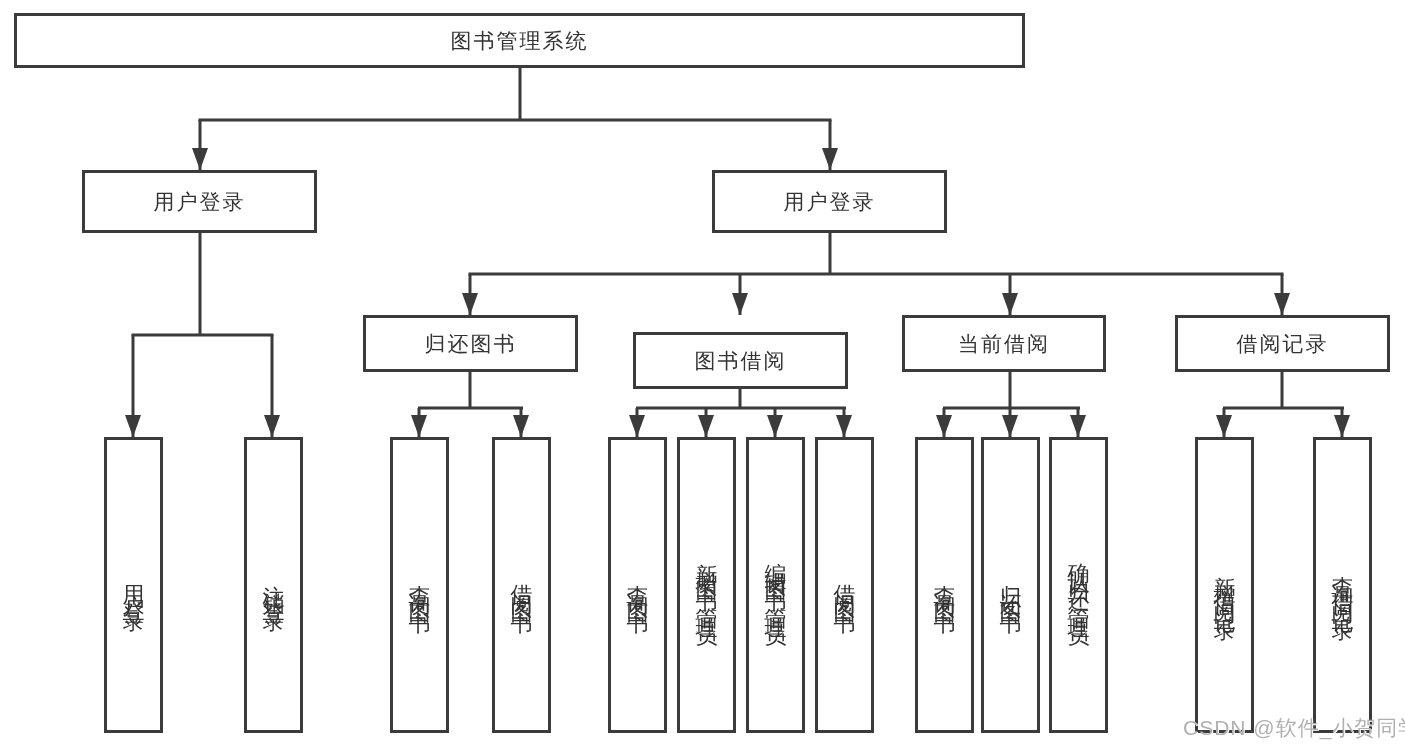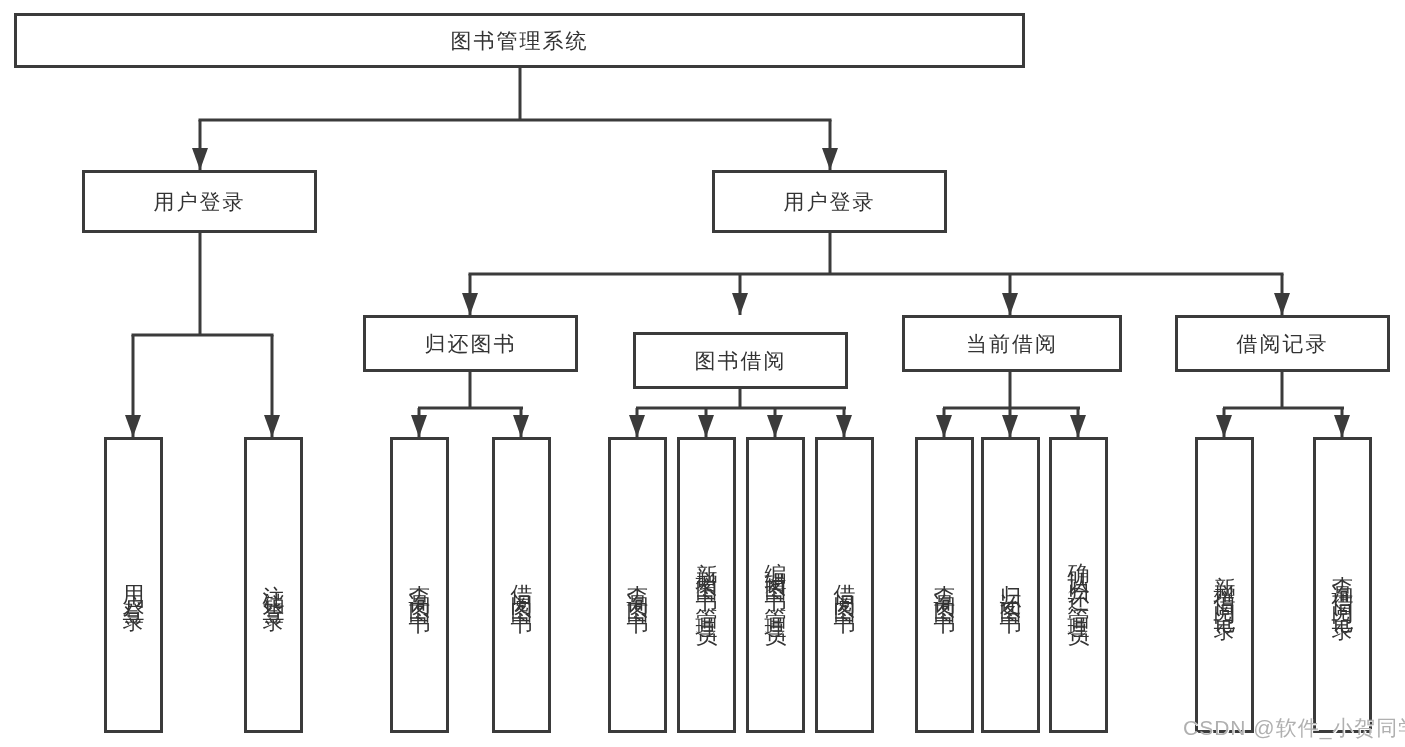--- a/index.html
+++ b/index.html
@@ -120,21 +120,21 @@
 <div class="node" style="left:712px; top:170px; width:235px; height:63px;">
   <span class="h-label">用户登录</span>
 </div>
 
 <div class="node" style="left:363px; top:315px; width:215px; height:57px;">
   <span class="h-label">归还图书</span>
 </div>
 <div class="node" style="left:633px; top:332px; width:215px; height:57px;">
   <span class="h-label">图书借阅</span>
 </div>
-<div class="node" style="left:902px; top:315px; width:220px; height:57px;">
+<div class="node" style="left:902px; top:315px; width:204px; height:57px;">
   <span class="h-label">当前借阅</span>
 </div>
 <div class="node" style="left:1175px; top:315px; width:215px; height:57px;">
   <span class="h-label">借阅记录</span>
 </div>
 
 <div class="node leaf" style="left:104px; top:437px; width:59px; height:296px;">
   <span class="v-label">用户登录</span>
 </div>
 <div class="node leaf" style="left:244px; top:437px; width:59px; height:296px;">

